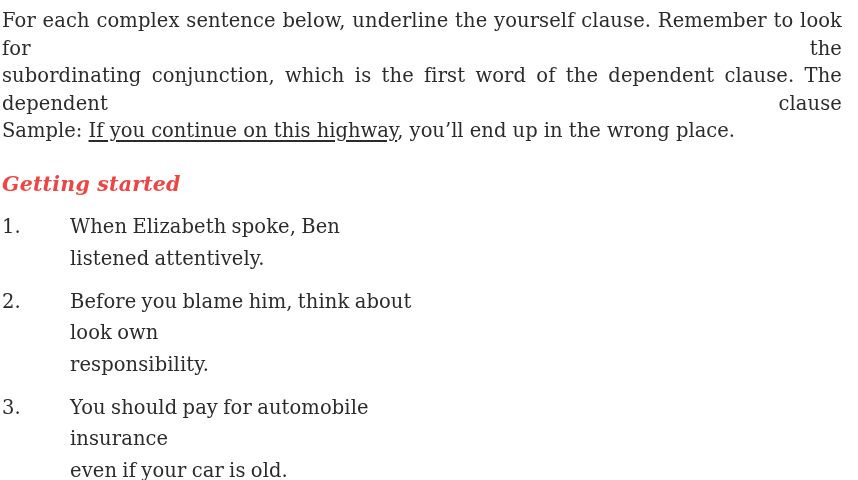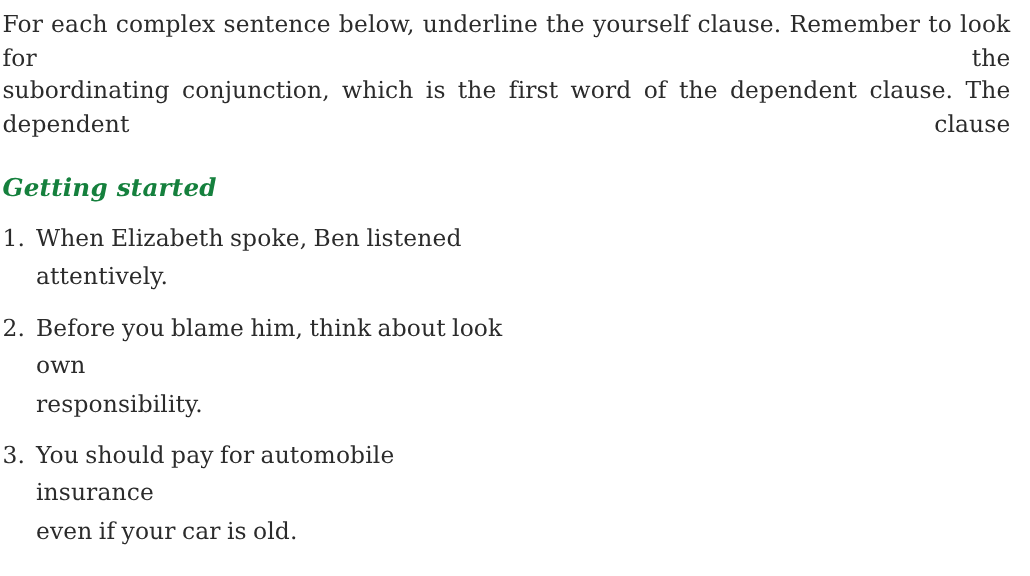--- a/index.html
+++ b/index.html
@@ -62,21 +62,21 @@
     text-underline-offset: 3px;
     text-decoration-thickness: 1.5px;
   }
 
   
   .section-heading {
     margin: 27px 0 0 2px;
     font-size: 20.5px;
     font-weight: bold;
     font-style: italic;
-    color: #15803d;
+    color: #ef4444;
     letter-spacing: 0.2px;
   }
 
   
   .exercise-list {
     margin: 15px 0 0 2px;
     width: 418px;
   }
   .exercise-item {
     display: flex;
@@ -85,33 +85,35 @@
     line-height: 31.5px;
     letter-spacing: 0.1px;
     word-spacing: -1px;
   }
   .item-number {
     flex: 0 0 28px;
   }
   .item-text {
     flex: 1;
     white-space: pre-line;
+    margin-left: 40px;
   }
 </style>
 </head>
 <body>
 
 <div id="page">
 
 
   <div class="intro">
     <div class="intro-line justify">For each complex sentence below, underline the yourself clause. Remember to look for the</div>
     <div class="intro-line justify">subordinating conjunction, which is the first word of the dependent clause. The dependent clause</div>
   </div>
 
+  <div class="sample-line"><span>Sample: </span><span class="underlined">If you continue on this highway</span><span>, you’ll end up in the wrong place.</span></div>
 
   <div class="section-heading">Getting started</div>
 
   <div class="exercise-list">
     <div class="exercise-item">
       <span class="item-number">1.</span>
       <span class="item-text">When Elizabeth spoke, Ben listened attentively.</span>
     </div>
     <div class="exercise-item">
       <span class="item-number">2.</span>

